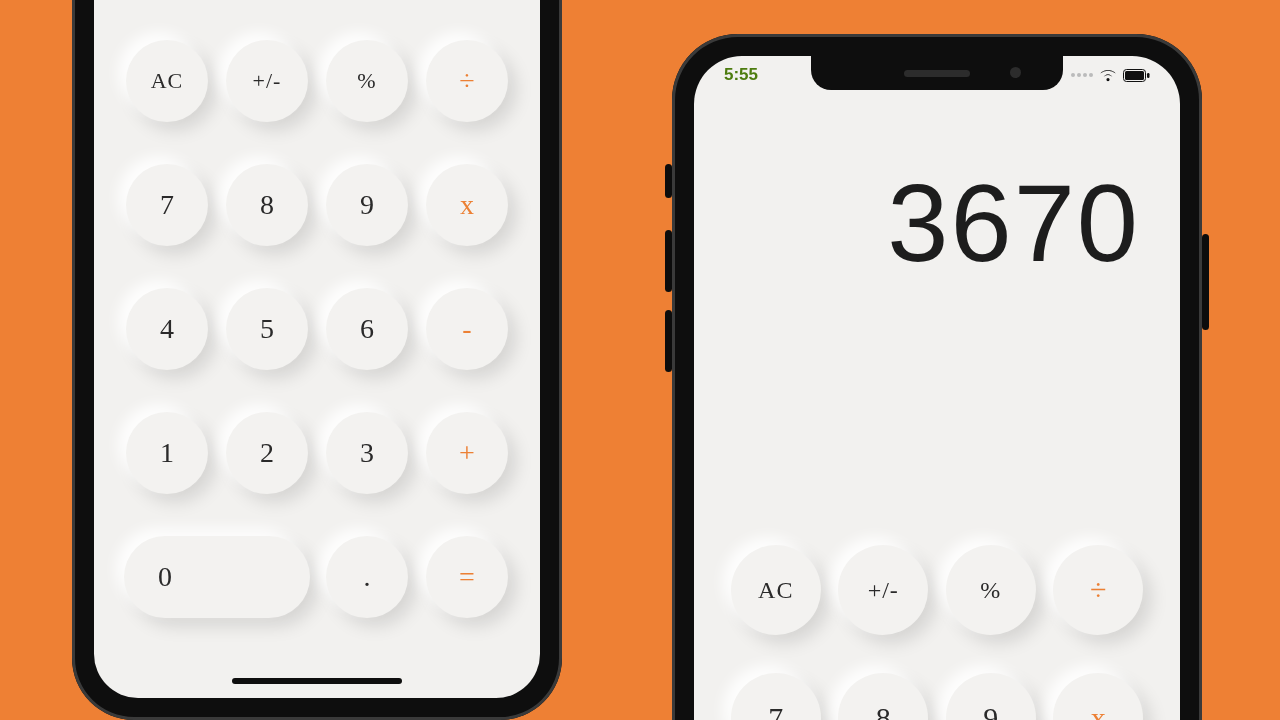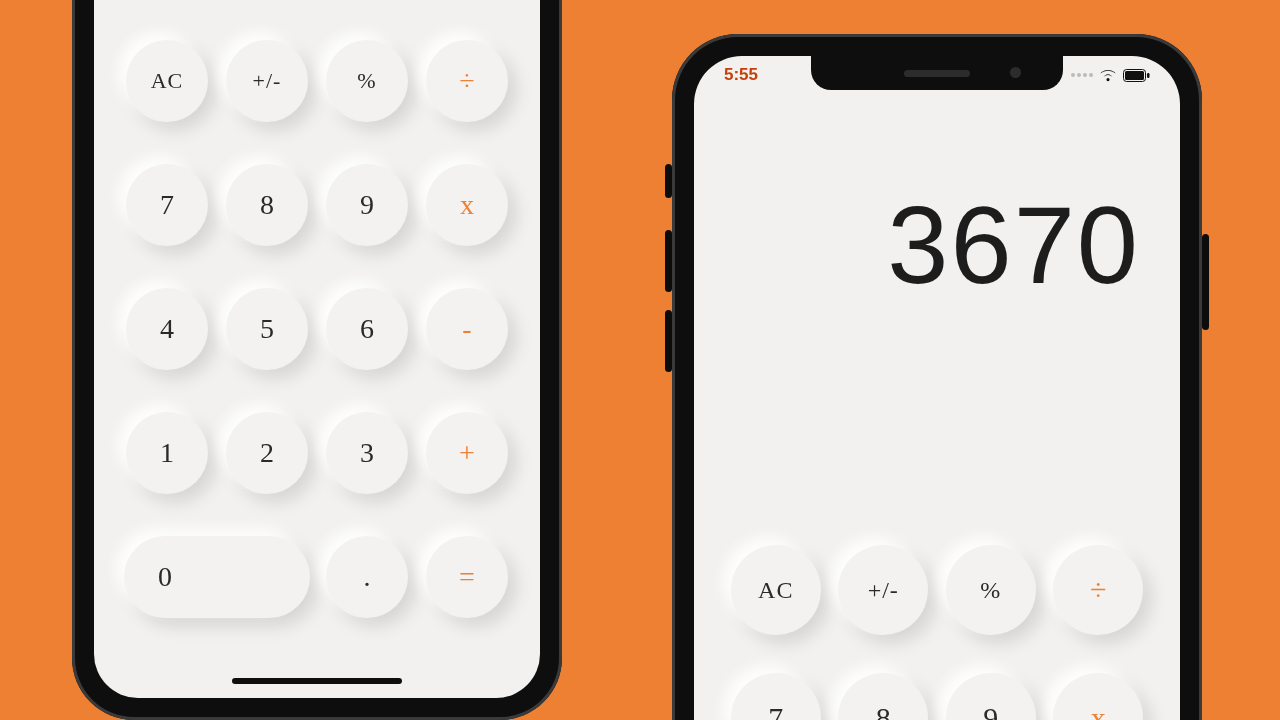--- a/index.html
+++ b/index.html
@@ -122,38 +122,37 @@
   .notch .cam {
     width: 11px; height: 11px; background:#2c2c2c; border-radius:50%;
     position:absolute; right:42px; top:11px;
   }
 
   
   .status {
     position:absolute; top:9px; left:0; right:0;
     display:flex; justify-content:space-between;
     padding: 0 30px;
-    font-size:17px; font-weight:600; color:#c2410c;
+    font-size:17px; font-weight:600; color:#4d7c0f;
     align-items:center;
   }
   .status .right { display:flex; align-items:center; gap:6px; }
   .dots { display:flex; gap:2px; }
   .dots i{ width:4px; height:4px; background:#bbb; border-radius:50%; display:block;}
   .wifi-icon, .batt-icon { display:inline-block; }
   .wifi-icon svg, .batt-icon svg { display:block; }
 
   .display {
     position:absolute; top:112px; right:40px; left:40px;
     text-align:right;
     font-size:110px;
     font-weight:200;
     color:#1d1d1d;
     letter-spacing:2px;
     line-height:1;
-    margin-top:22px;
   }
 
   .phone-right .pad {
     position:absolute;
     left:36px; right:36px; top:480px;
     display:grid;
     grid-template-columns: repeat(4,1fr);
     grid-auto-rows: 108px;
     row-gap: 20px;
     column-gap: 16px;

